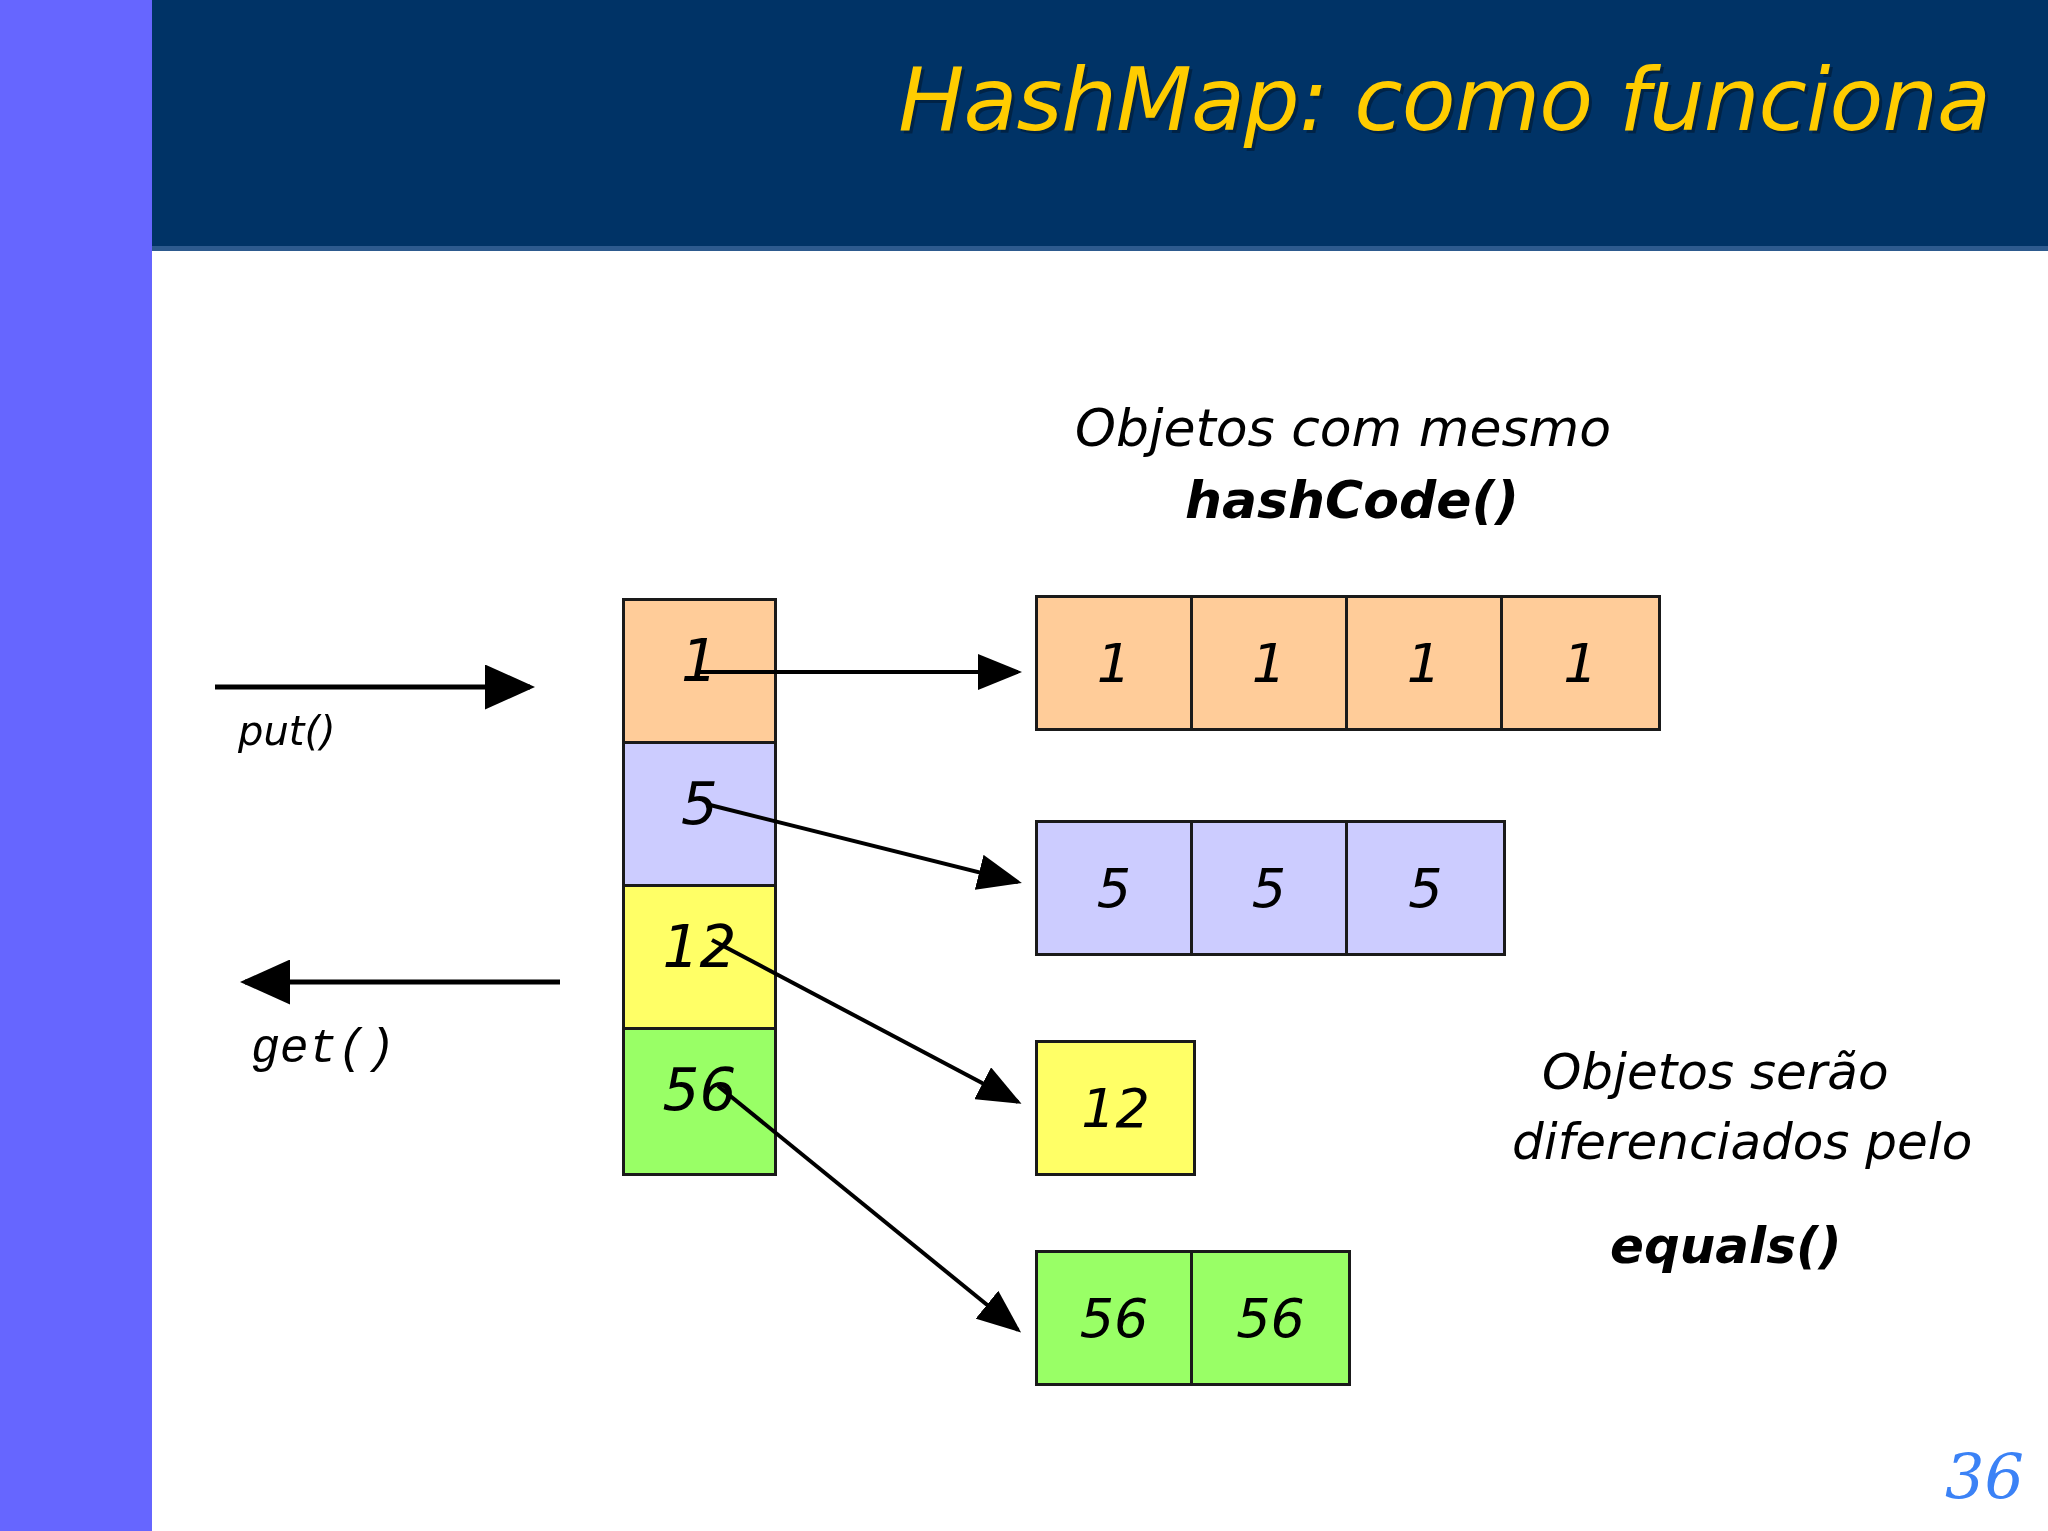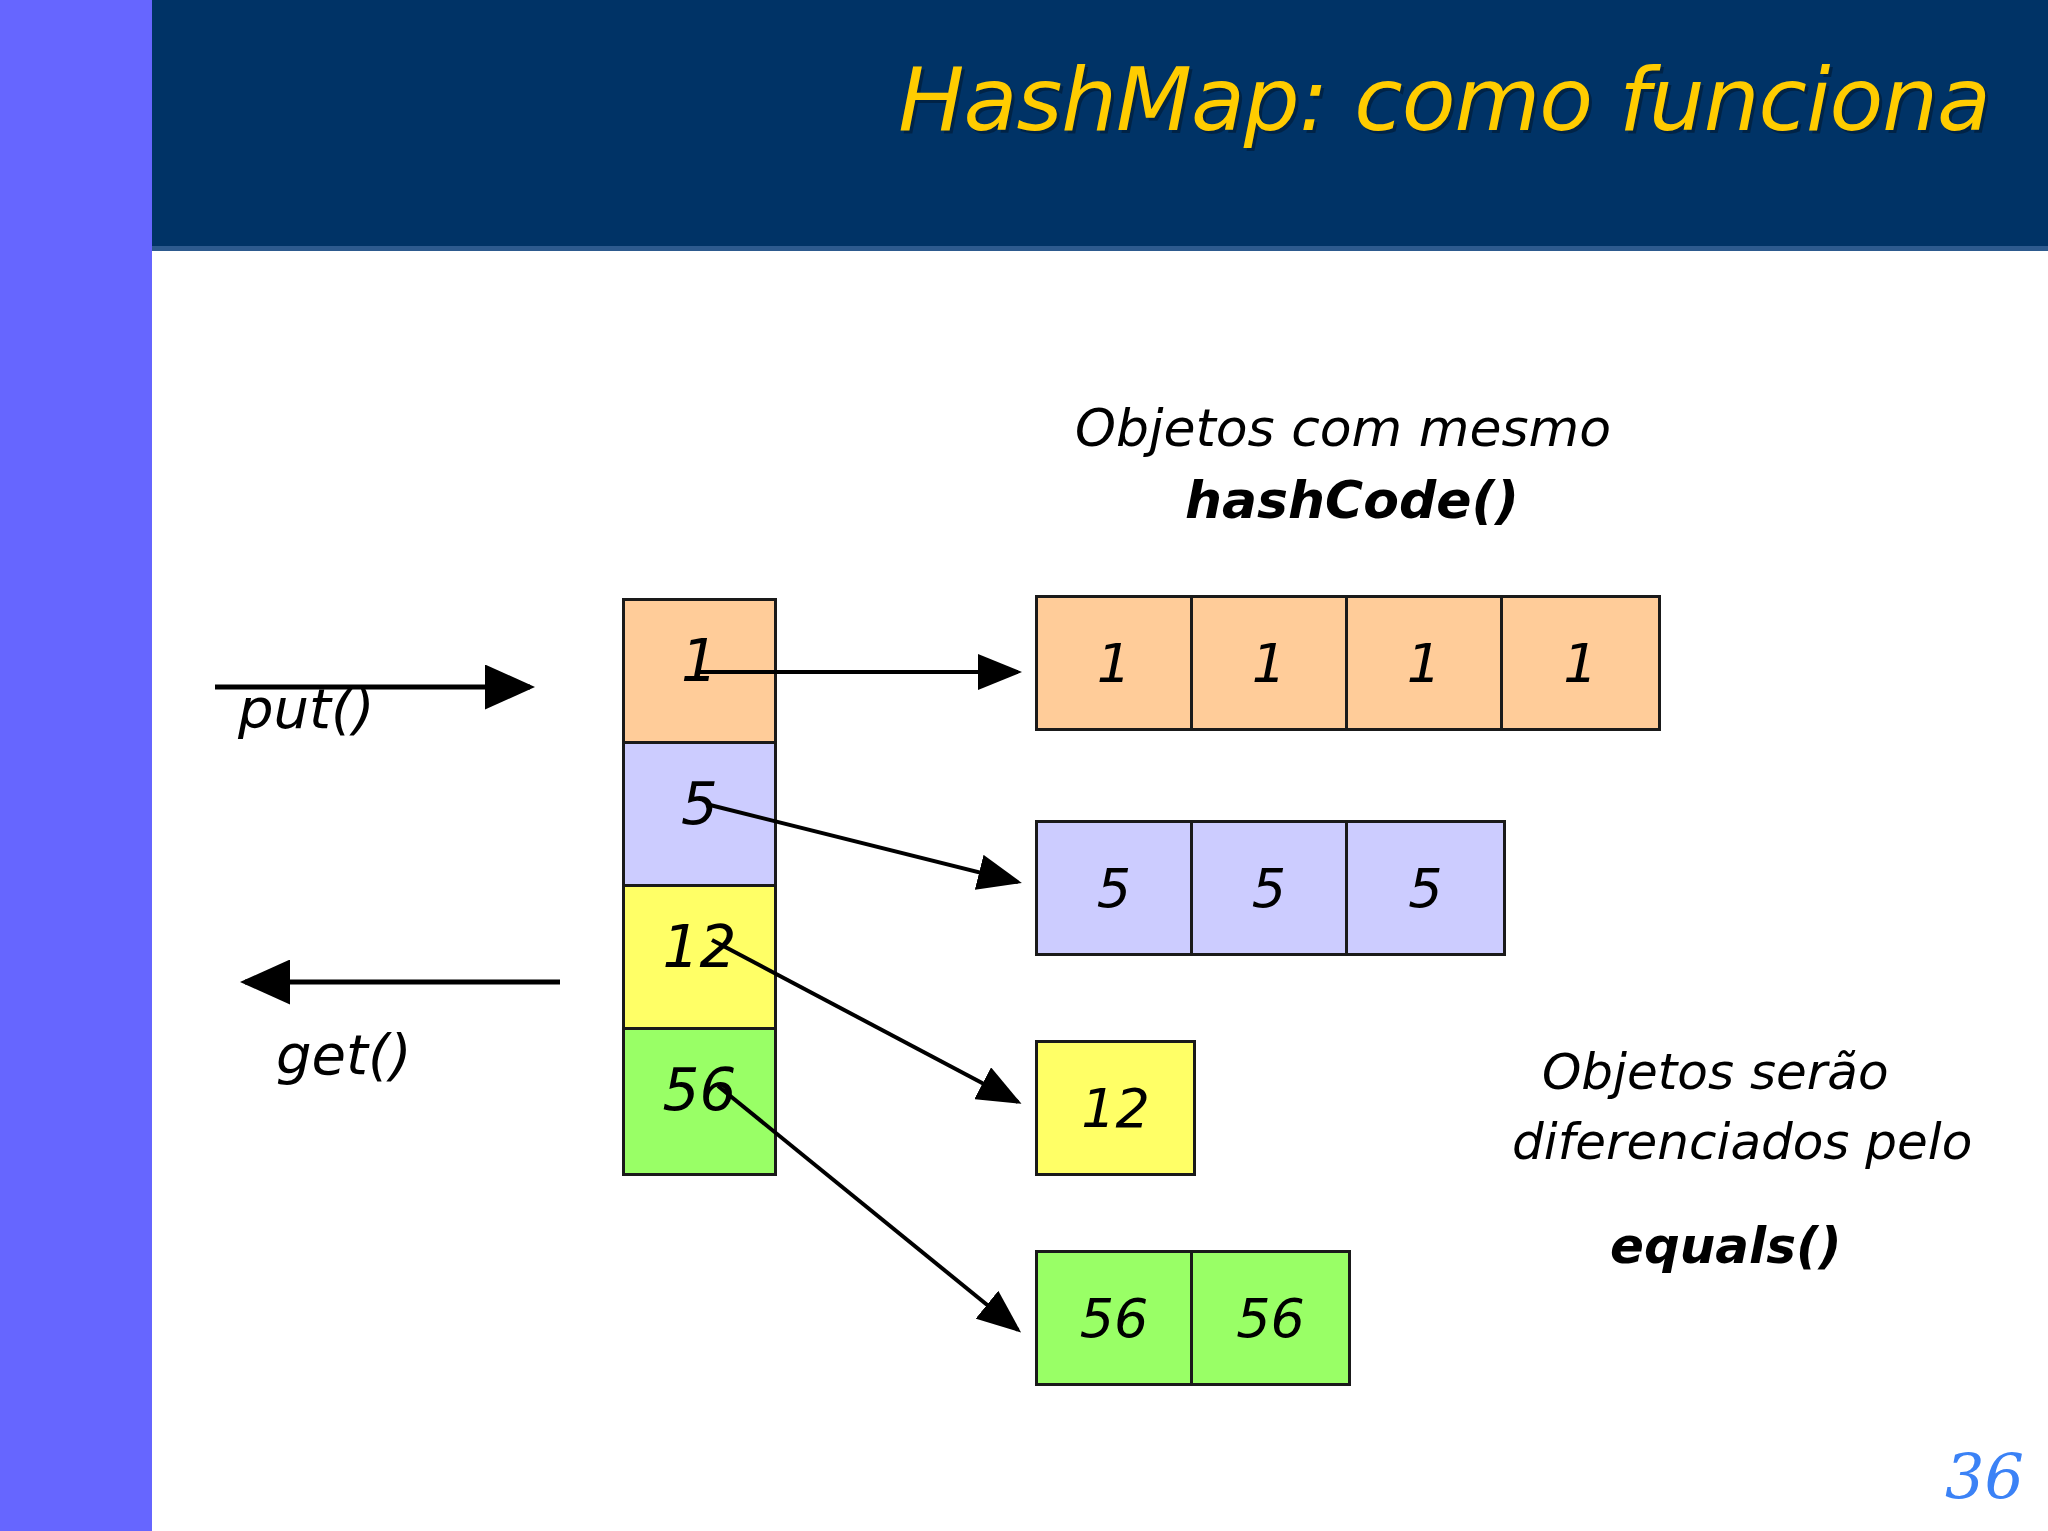--- a/index.html
+++ b/index.html
@@ -69,22 +69,22 @@
   }
   #head-objetos-2 {
     left: 1185px; top: 470px;
     font-size: 52px;
   }
 
   #note-line-1 { left: 1542px; top: 1043px; font-size: 50px; text-align: center; }
   #note-line-2 { left: 1488px; top: 1113px; font-size: 50px; margin-left: 24px; }
   #note-line-3 { left: 1610px; top: 1217px; font-size: 50px; }
 
-  #label-put { left: 238px; top: 676px; font-size: 56px; }
-  #label-get { left: 276px; top: 1022px; font-size: 56px; }
+  #label-put { left: 238px; top: 708px; font-size: 40px; }
+  #label-get { left: 251px; top: 1022px; font-size: 48px; font-family: Liberation Mono, monospace; }
 
   #page-number {
     position: absolute;
     right: 24px; bottom: 18px;
     color: #3b82f6;
     font-family: "DejaVu Serif", serif;
     font-style: italic;
     font-size: 62px;
   }
 

